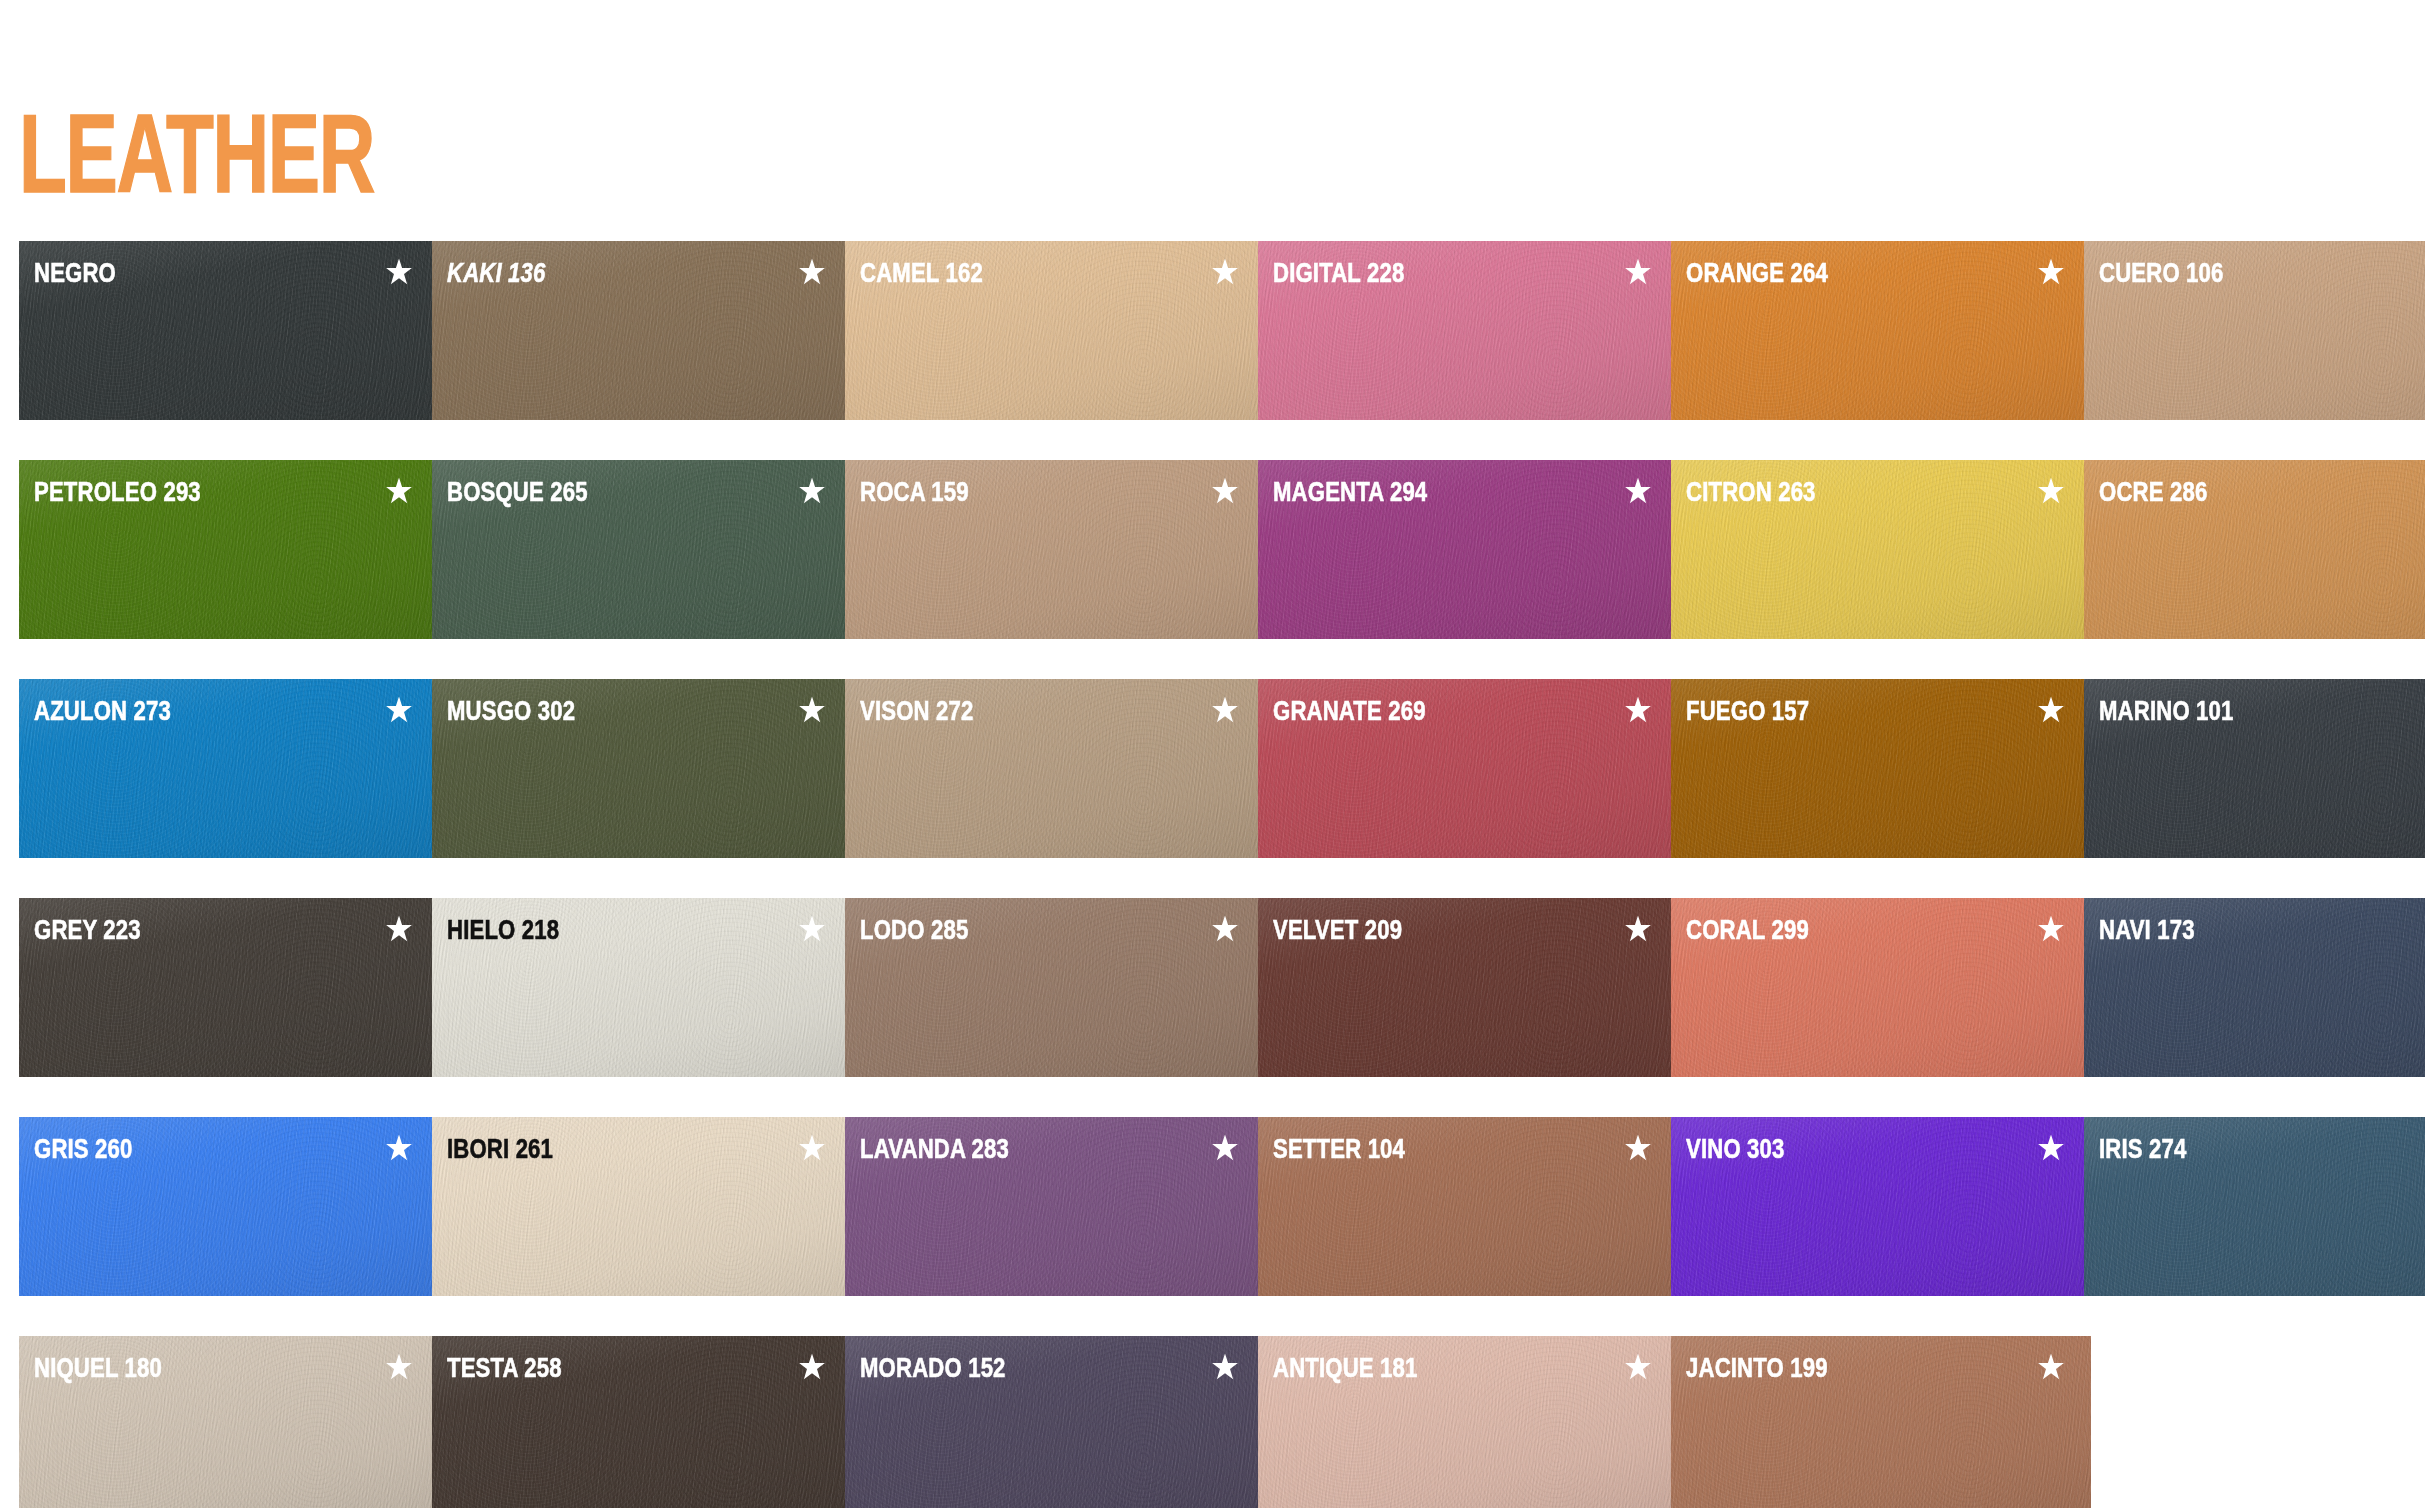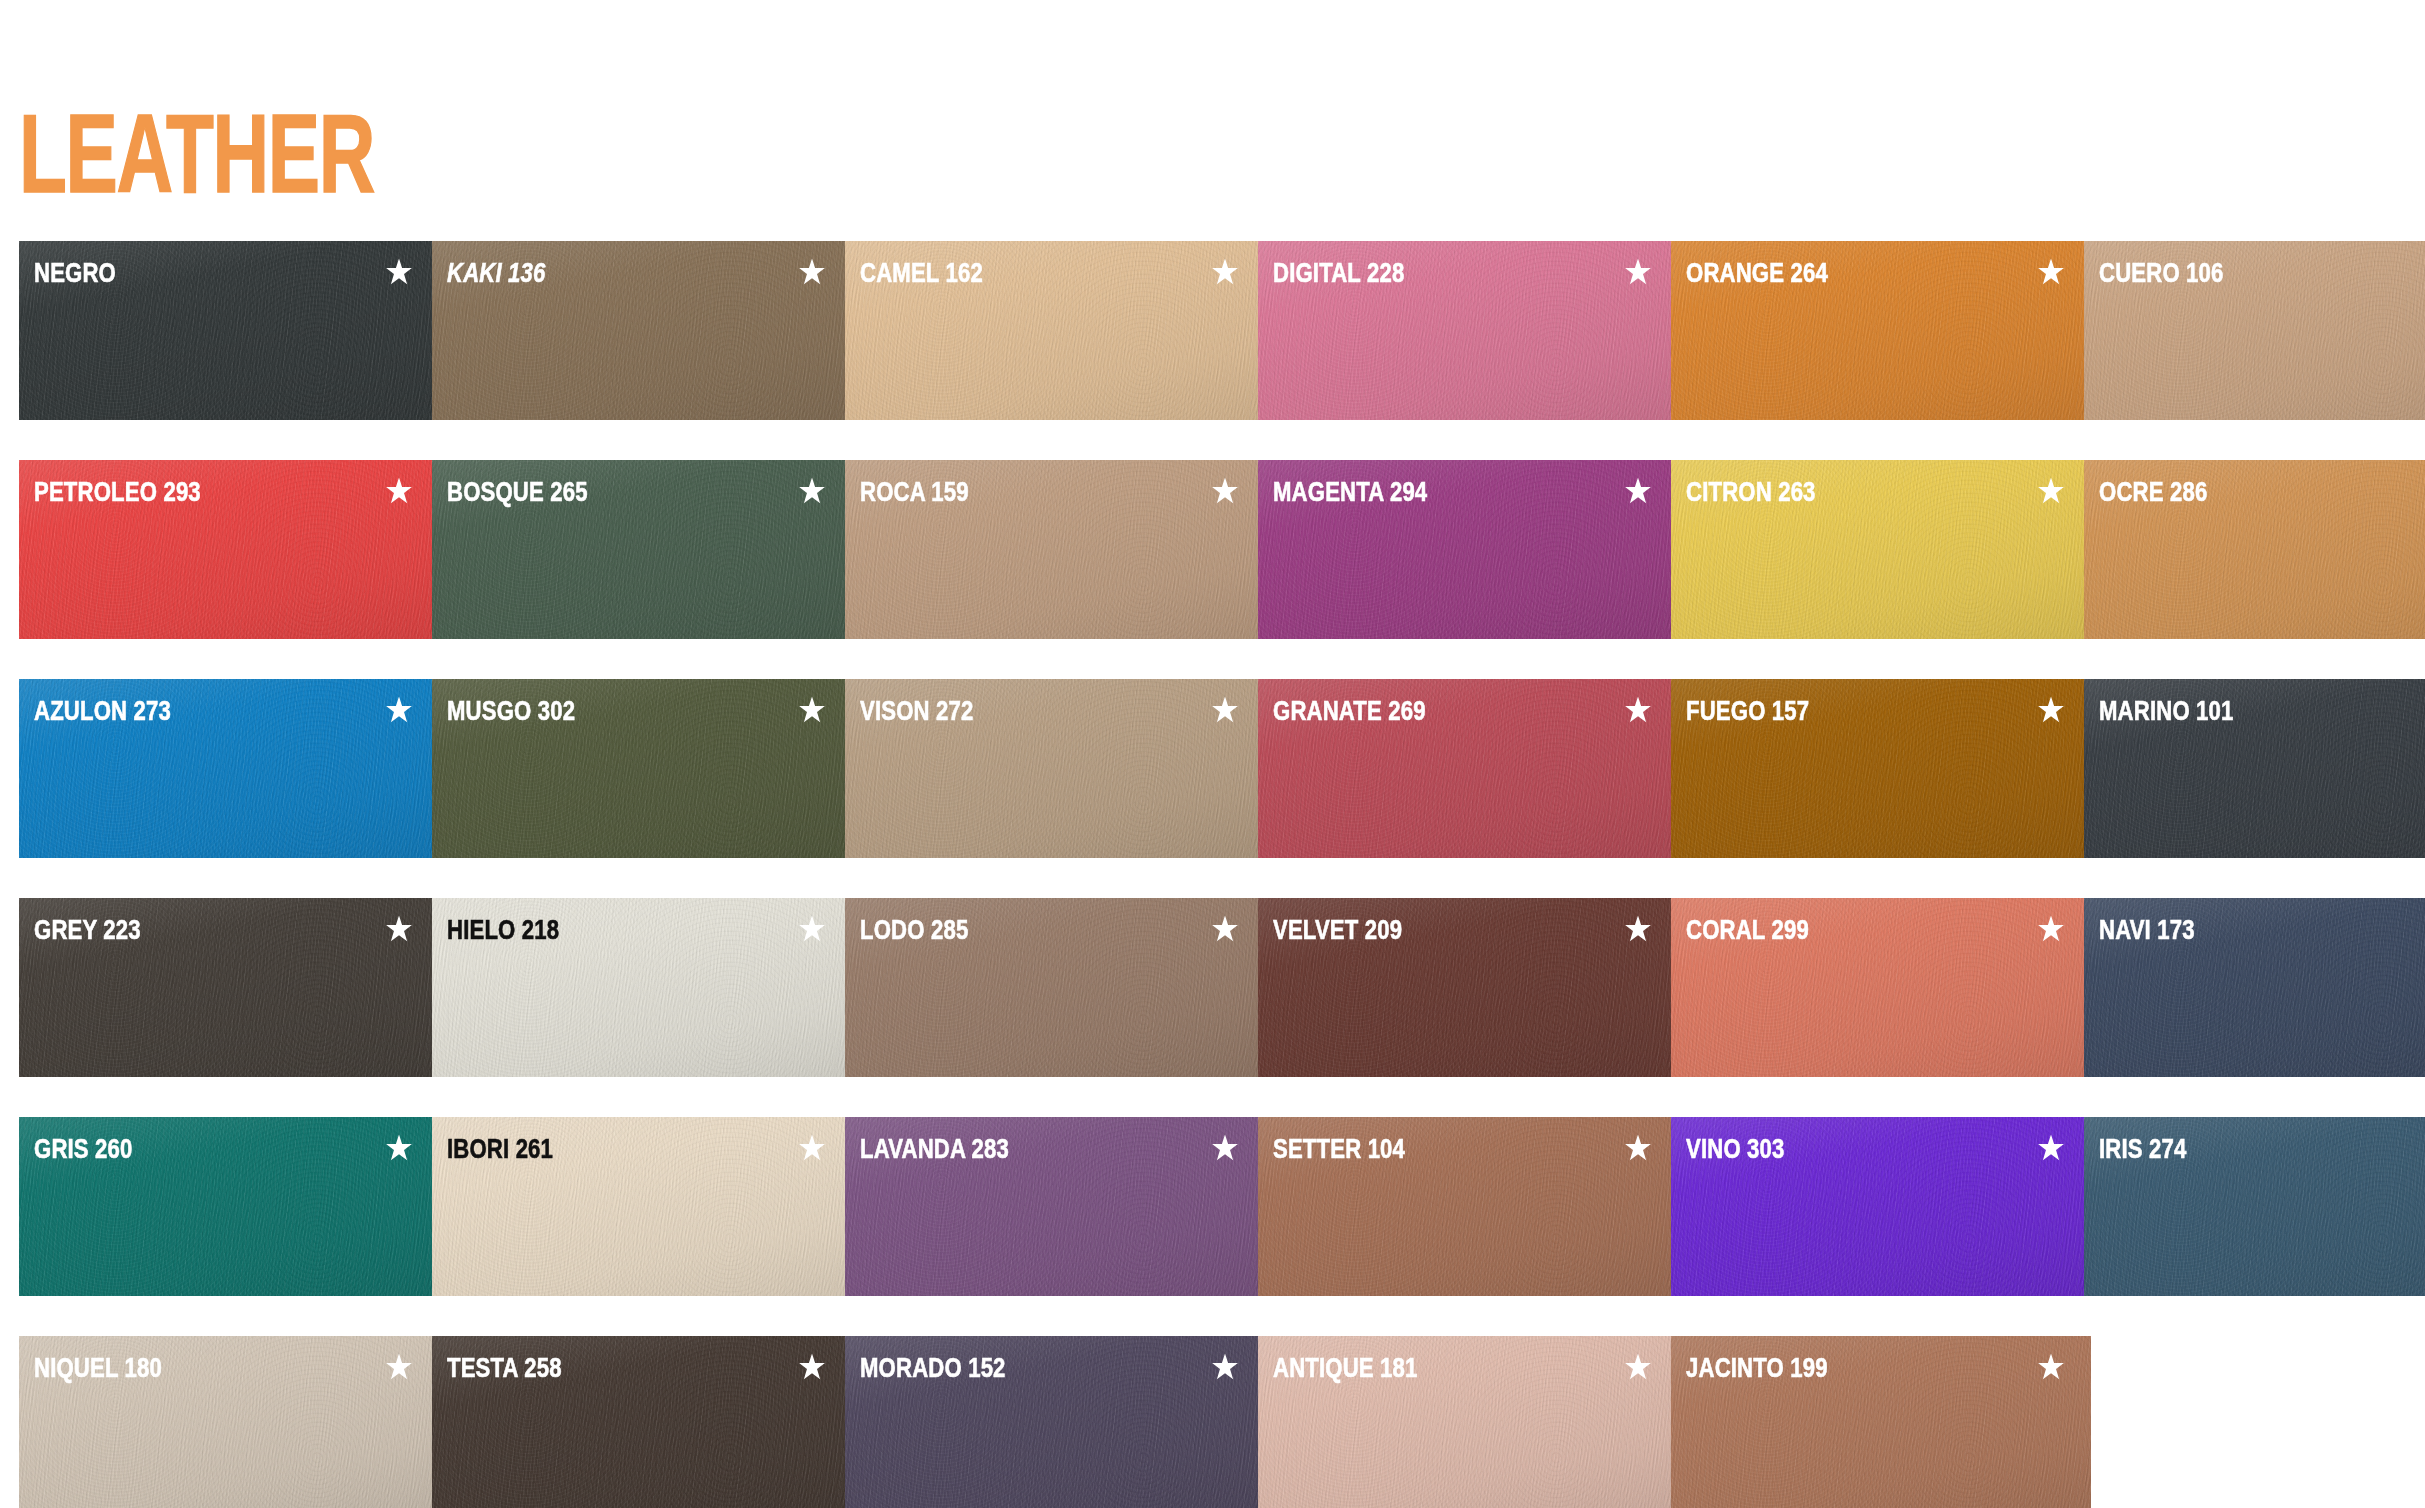--- a/index.html
+++ b/index.html
@@ -154,21 +154,21 @@
         <path d="M50 2 L61 36 L96 36 L68 57 L79 94 L50 72 L21 94 L32 57 L4 36 L39 36 Z" fill="#ffffff"></path>
       </svg>
     </div>
     <div class="swatch" style="background: rgb(206, 168, 134);">
       <div class="swatch-surface"></div>
       <span class="swatch-label light">CUERO 106</span>
       <svg class="star-icon" viewBox="0 0 100 100">
         <path d="M50 2 L61 36 L96 36 L68 57 L79 94 L50 72 L21 94 L32 57 L4 36 L39 36 Z" fill="#ffffff"></path>
       </svg>
     </div>
-    <div class="swatch" style="background: #ef4444; padding-left: 21px;">
+    <div class="swatch" style="background: #4d7c0f; padding-left: 21px;">
       <div class="swatch-surface"></div>
       <span class="swatch-label light">PETROLEO 293</span>
       <svg class="star-icon" viewBox="0 0 100 100">
         <path d="M50 2 L61 36 L96 36 L68 57 L79 94 L50 72 L21 94 L32 57 L4 36 L39 36 Z" fill="#ffffff"></path>
       </svg>
     </div>
     <div class="swatch" style="background: rgb(74, 97, 80);">
       <div class="swatch-surface"></div>
       <span class="swatch-label light">BOSQUE 265</span>
       <svg class="star-icon" viewBox="0 0 100 100">
@@ -280,21 +280,21 @@
         <path d="M50 2 L61 36 L96 36 L68 57 L79 94 L50 72 L21 94 L32 57 L4 36 L39 36 Z" fill="#ffffff"></path>
       </svg>
     </div>
     <div class="swatch" style="background: rgb(60, 74, 98);">
       <div class="swatch-surface"></div>
       <span class="swatch-label light">NAVI 173</span>
       <svg class="star-icon" viewBox="0 0 100 100">
         <path d="M50 2 L61 36 L96 36 L68 57 L79 94 L50 72 L21 94 L32 57 L4 36 L39 36 Z" fill="#ffffff"></path>
       </svg>
     </div>
-    <div class="swatch" style="background: #0f766e;">
+    <div class="swatch" style="background: #3b82f6;">
       <div class="swatch-surface"></div>
       <span class="swatch-label light">GRIS 260</span>
       <svg class="star-icon" viewBox="0 0 100 100">
         <path d="M50 2 L61 36 L96 36 L68 57 L79 94 L50 72 L21 94 L32 57 L4 36 L39 36 Z" fill="#ffffff"></path>
       </svg>
     </div>
     <div class="swatch" style="background: rgb(239, 224, 202);">
       <div class="swatch-surface"></div>
       <span class="swatch-label dark">IBORI 261</span>
       <svg class="star-icon" viewBox="0 0 100 100">

